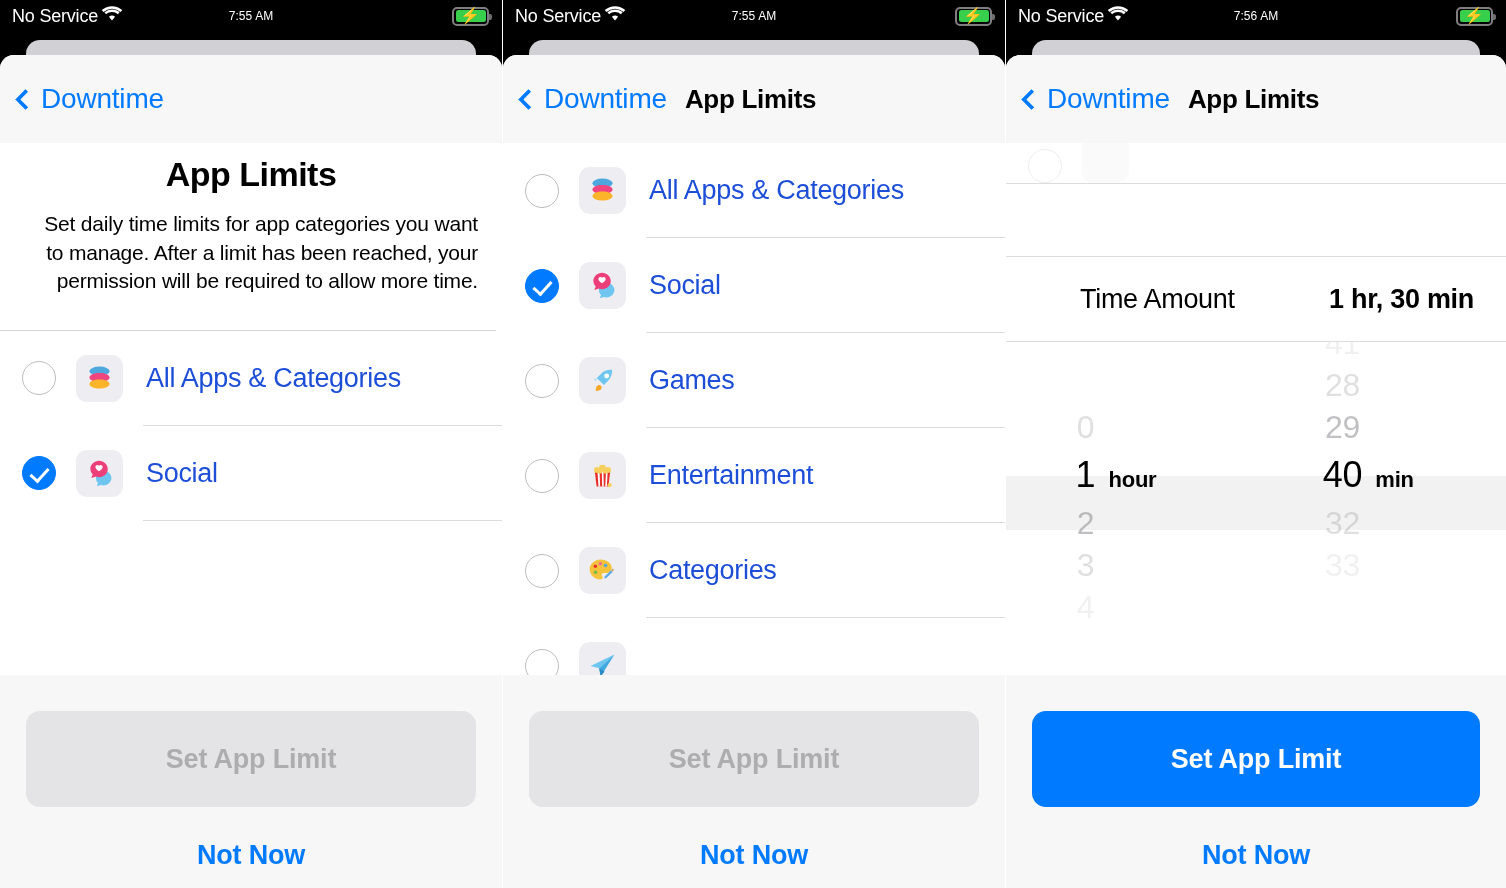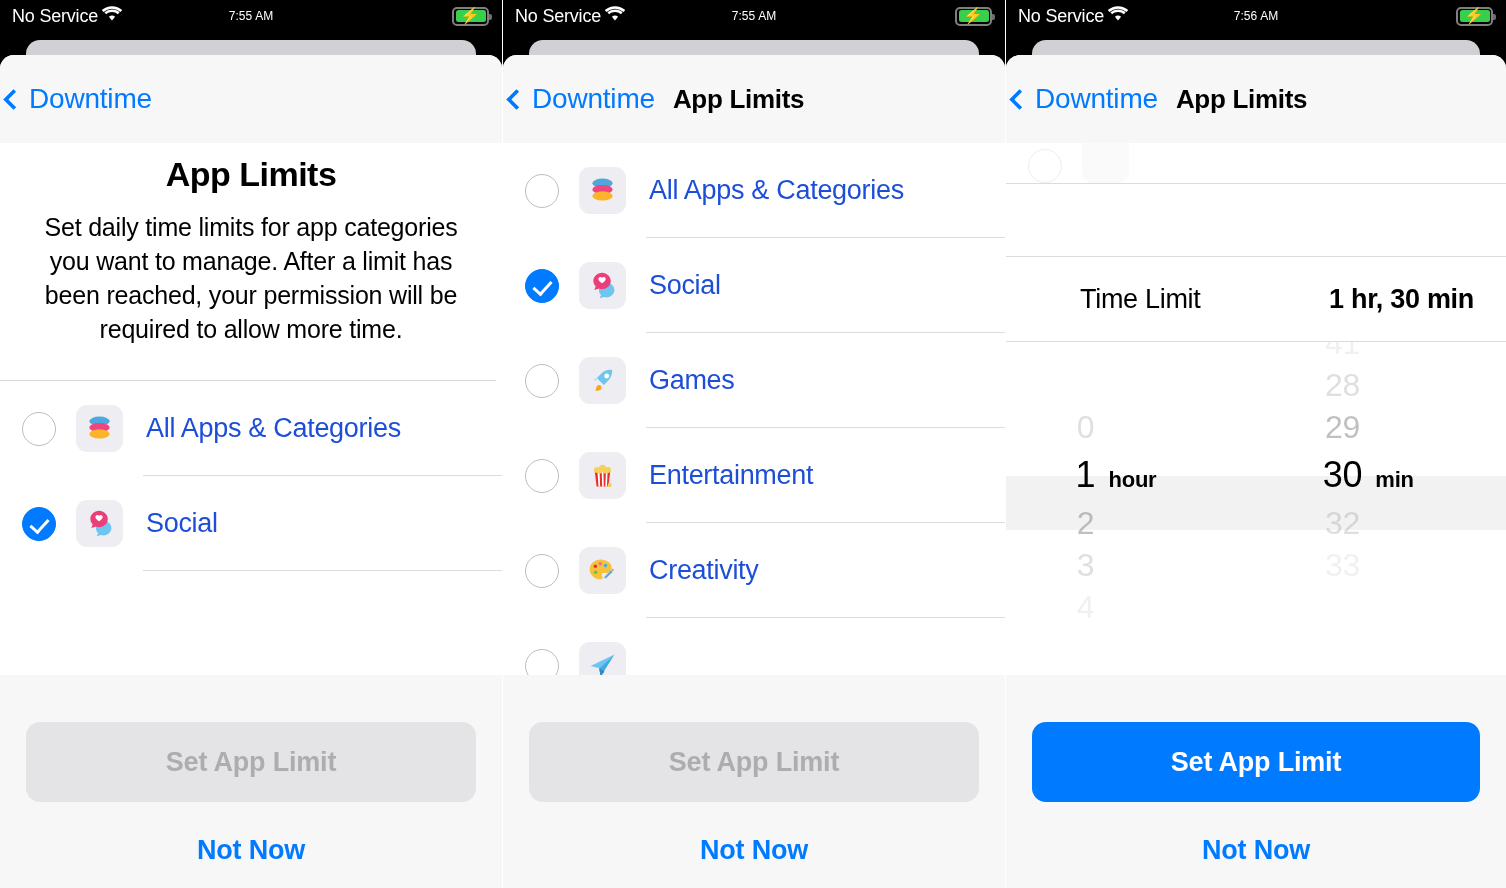--- a/index.html
+++ b/index.html
@@ -81,21 +81,21 @@
     overflow: hidden;
     z-index: 10;
   }
 
   
   .navbar {
     height: 88px;
     background: #f7f7f7;
     display: flex;
     align-items: center;
-    padding-left: 2px;
+    padding-left: 14px;
     position: relative;
     z-index: 20;
     text-align: center;
   }
   .navbar.plain { background: #f7f7f7; }
   .back {
     display: flex; align-items: center; gap: 6px;
     color: #007aff;
     font-size: 28px;
     letter-spacing: -0.2px;
@@ -127,22 +127,23 @@
     overflow: hidden;
   }
 
   
   .intro { padding: 12px 24px 0 24px; text-align: center; }
   .intro h1 {
     font-size: 34px; font-weight: bold; letter-spacing: -0.5px;
     color: #000; margin-bottom: 16px;
   }
   .intro p {
-    font-size: 25px; line-height: 1.36; color: #000;
+    font-size: 21px; line-height: 1.36; color: #000;
     letter-spacing: -0.2px;
+    text-align: right;
   }
   .sep-full {
     height: 1px; background: #d8d8d8; margin: 34px 6px 0 0;
   }
 
   
   .rows { }
   .row {
     display: flex; align-items: center;
     height: 95px;
@@ -246,22 +247,22 @@
 
   
   .bottombar {
     position: absolute; left: 0; right: 0; bottom: 0;
     height: 213px;
     background: #f7f7f7;
     z-index: 30;
     display: flex; flex-direction: column; align-items: center;
   }
   .cta {
-    margin-top: 47px;
-    width: 450px; height: 80px;
+    margin-top: 36px;
+    width: 450px; height: 96px;
     border-radius: 14px;
     background: #e4e4e6;
     color: #adadaf;
     font-size: 27px;
     font-weight: bold;
     display: flex; align-items: center; justify-content: center;
     letter-spacing: -0.2px;
     border: none;
     cursor: pointer;
     font-family: "Liberation Sans", sans-serif;
@@ -462,21 +463,21 @@
               <svg width="33" height="33" viewBox="0 0 36 36">
                 <path d="M16 6C9.4 6 4 10.8 4 16.8s5.4 10.8 12 10.8c1.4 0 2.3-.9 2.3-2 0-.6-.3-1-.6-1.4-.3-.4-.6-.8-.6-1.4 0-1.1.9-2 2.1-2h2.4c3.8 0 6.4-2.6 6.4-6.2C28 10.1 22.7 6 16 6z" fill="#f5c23b"></path>
                 <circle cx="10.2" cy="13.4" r="1.9" fill="#e8302a"></circle>
                 <circle cx="15.6" cy="10.6" r="1.9" fill="#f26b9a"></circle>
                 <circle cx="21.3" cy="12.6" r="1.9" fill="#4ea8de"></circle>
                 <circle cx="10.4" cy="20" r="1.9" fill="#6dbf4b"></circle>
                 <path d="M29 19.5 22.5 26l-2.6 1 .8-2.7 6.6-6.6z" fill="#5aa9e6"></path>
                 <path d="M27.4 17.5 29 19.1l1.6-1.6-1.6-1.6z" fill="#c8a165"></path>
               </svg>
             </span>
-            <span class="rowlabel">Creativity</span>
+            <span class="rowlabel">Categories</span>
             <span class="sep"></span>
           </div>
 
           <div class="row">
             <span class="radio"></span>
             <span class="appicon">
               <svg width="33" height="33" viewBox="0 0 36 36">
                 <path d="M31 6 5 18.5l9.4 2.6z" fill="#6ec6f0"></path>
                 <path d="M31 6 14.4 21.1 16 30z" fill="#3fa9e0"></path>
                 <path d="M14.4 21.1 16 30l4.2-5.4z" fill="#2a8cc4"></path>
@@ -531,21 +532,21 @@
 
       <div class="body">
         <div class="row faded">
           <span class="radio"></span>
           <span class="appicon"></span>
         </div>
 
         <div class="blank-band"></div>
 
         <div class="time-amount-row">
-          <span class="lbl">Time Limit</span>
+          <span class="lbl">Time Amount</span>
           <span class="val">1 hr, 30 min</span>
         </div>
 
         <div class="picker">
           <div class="highlight"></div>
           <div class="cols">
 
             <div class="pcol hours">
               <div class="items" style="top:64px;">
                 <div class="pitem f2">
@@ -579,21 +580,21 @@
                 </div>
                 <div class="pitem f2">
                   <span class="num">28</span>
                     <span class="unit">min</span>
                 </div>
                 <div class="pitem f1">
                   <span class="num">29</span>
                     <span class="unit">min</span>
                 </div>
                 <div class="pitem sel">
-                  <span class="num">30</span>
+                  <span class="num">40</span>
                     <span class="unit">min</span>
                 </div>
                 <div class="pitem f2">
                   <span class="num">32</span>
                     <span class="unit">min</span>
                 </div>
                 <div class="pitem f3">
                   <span class="num">33</span>
                     <span class="unit">min</span>
                 </div>

